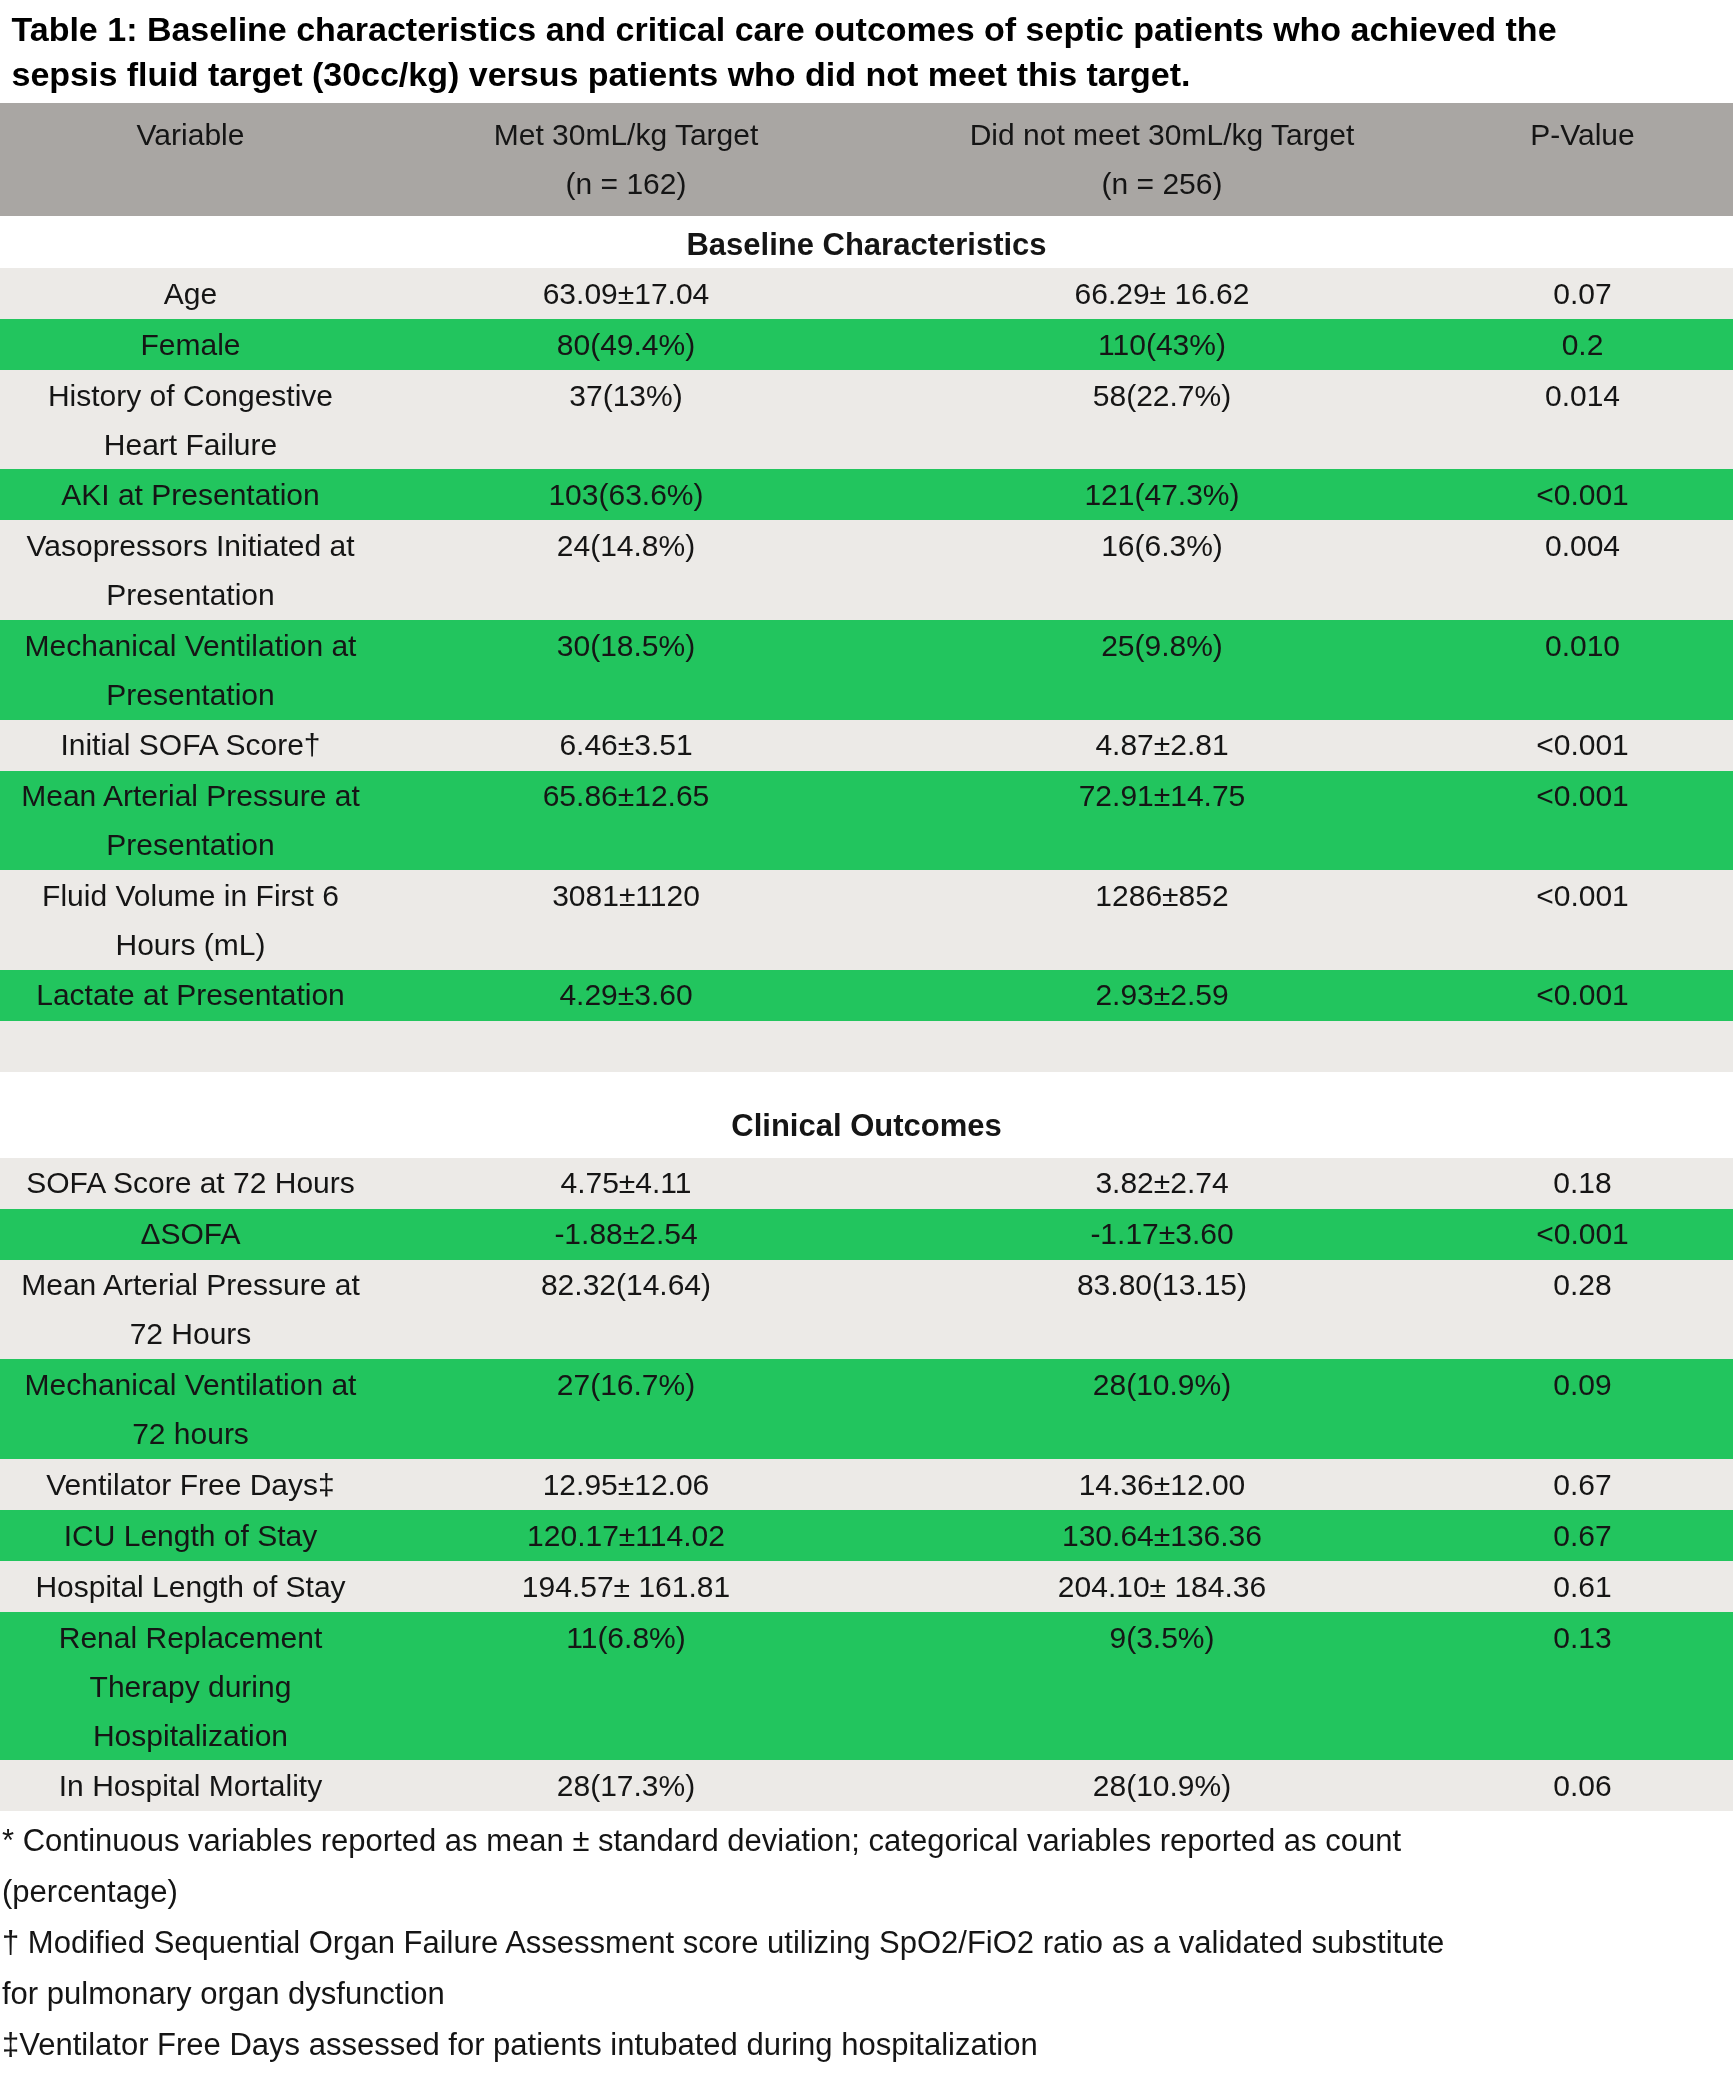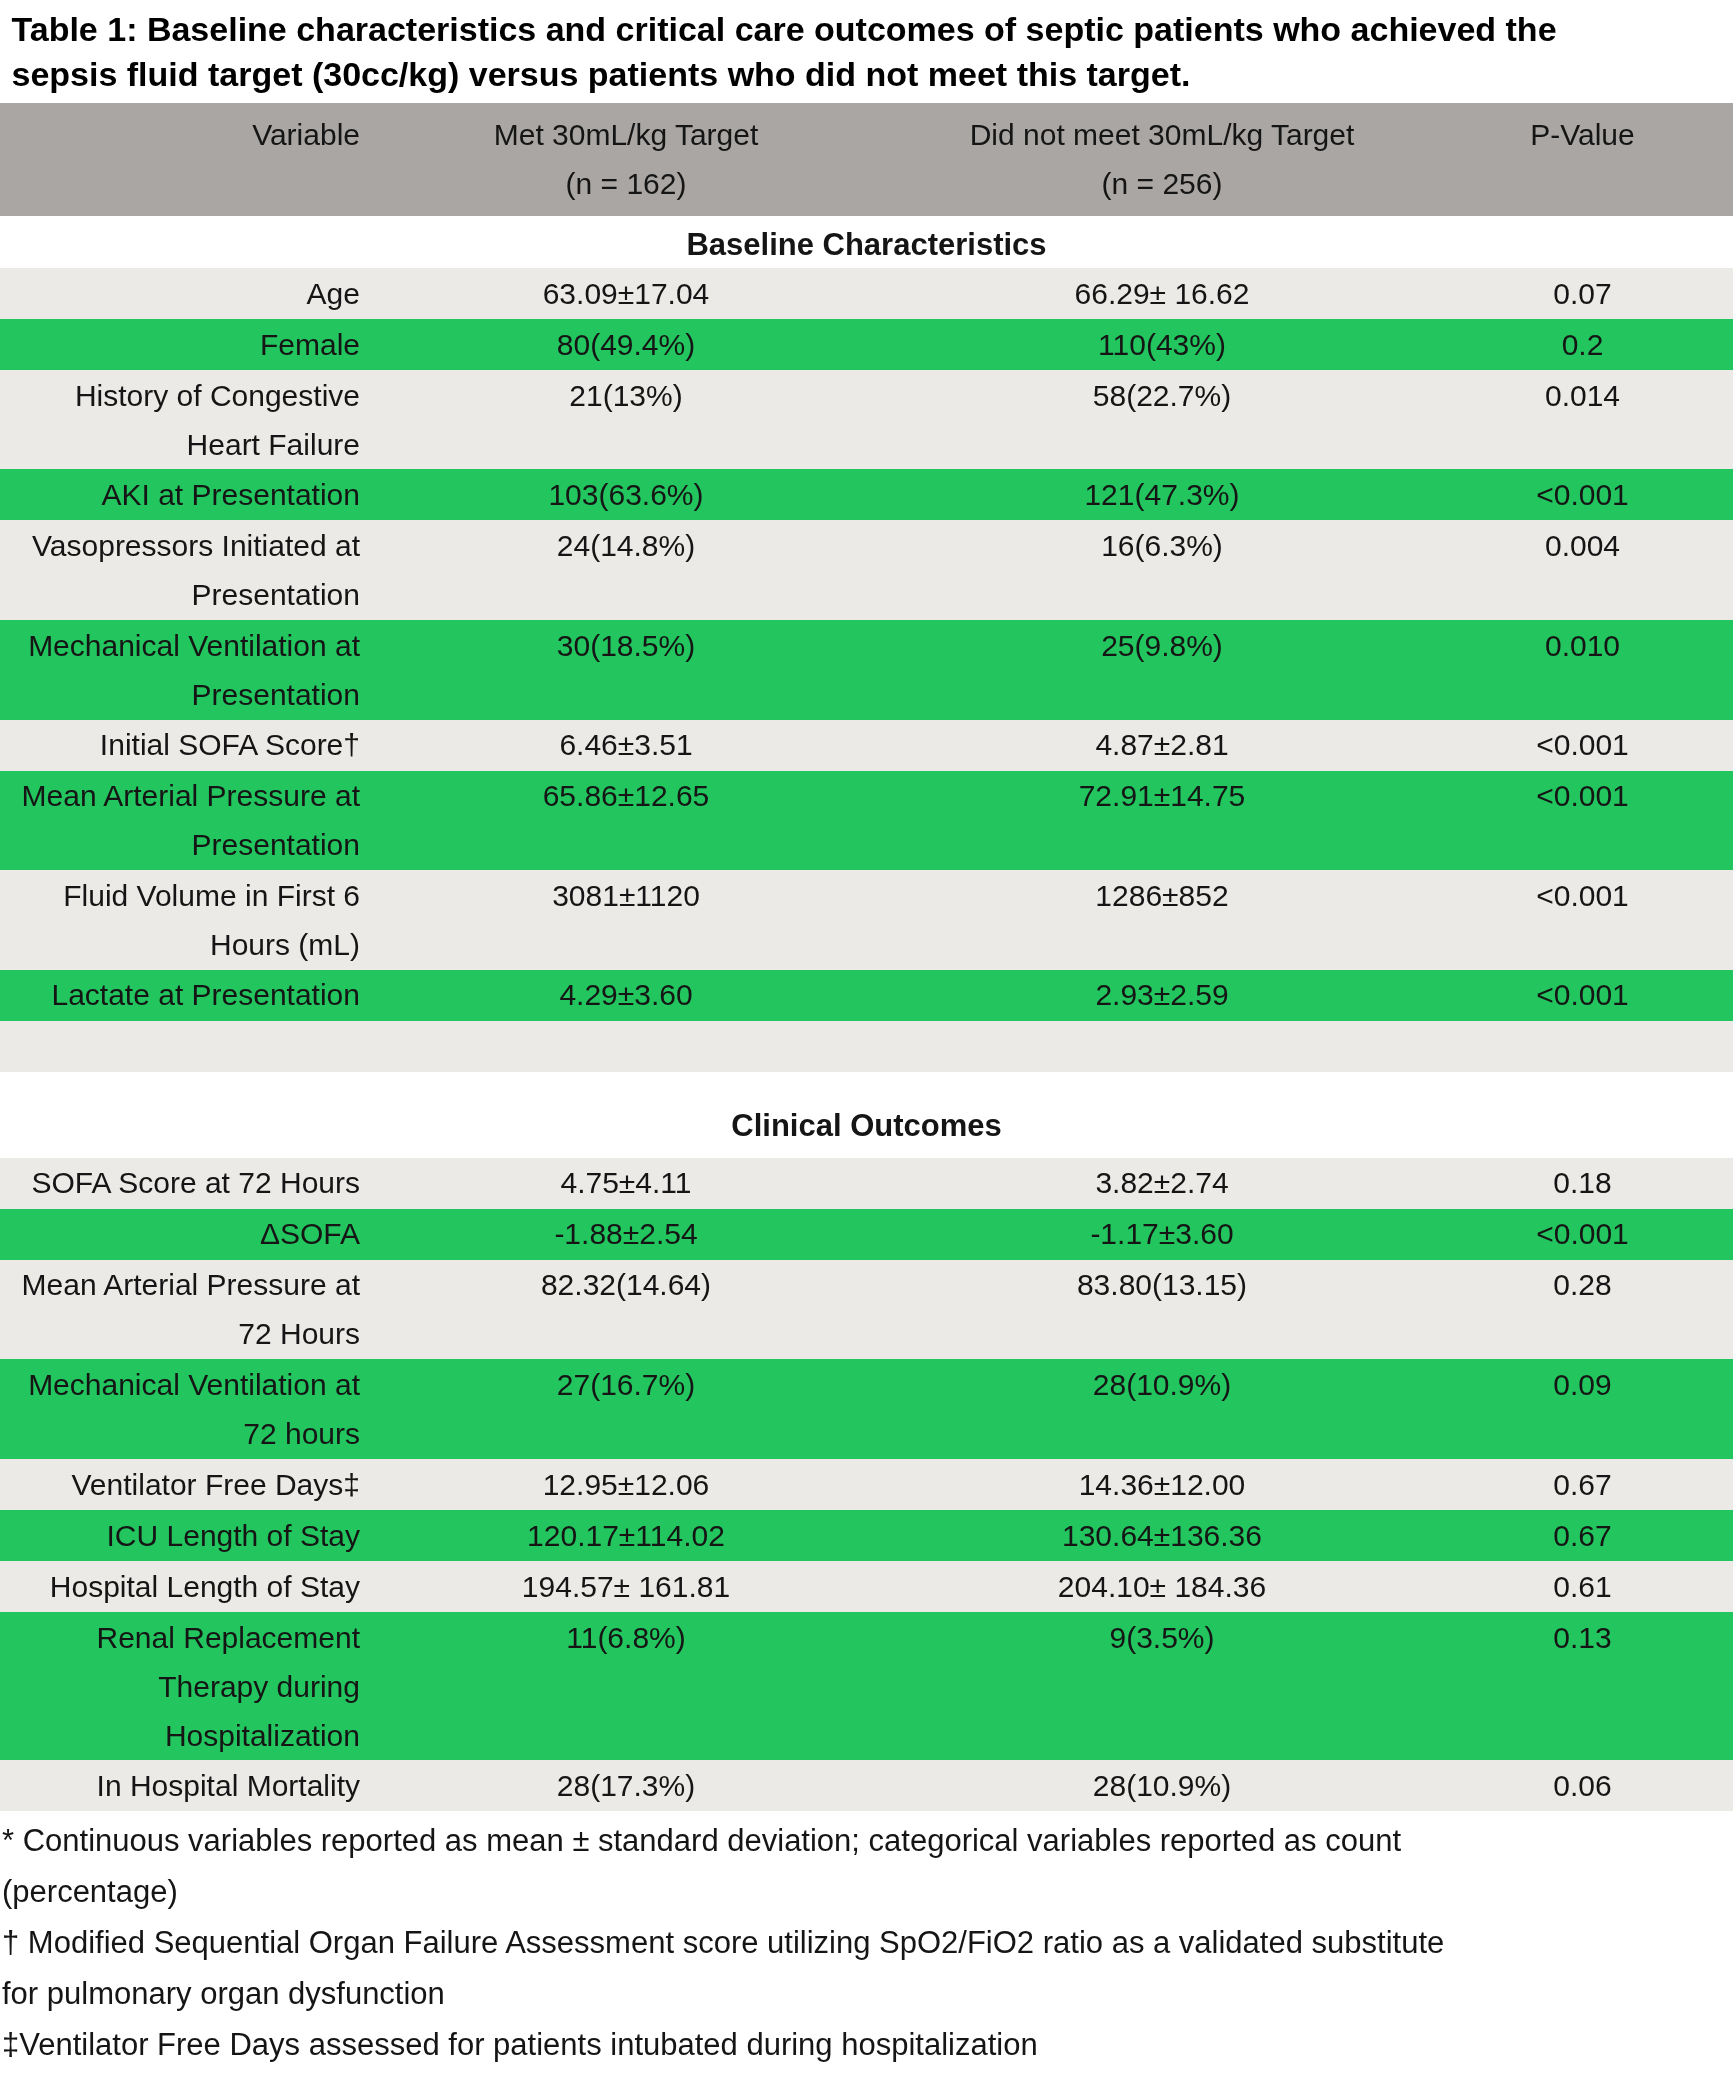--- a/index.html
+++ b/index.html
@@ -22,21 +22,21 @@
     display:grid;grid-template-columns:360px 532px 540px 301px;
     background:var(--header-bg);padding:6.5px 0 8.2px;
   }
   .hc div{line-height:49px;font-size:30px;}
   .trow{
     display:grid;grid-template-columns:360px 532px 540px 301px;
     min-height:51px;align-items:start;background:#22c55e;
   }
   .trow.shaded{background:var(--stripe-bg);}
   .cell{font-size:30px;line-height:49px;padding:0.8px 0;}
-  .c1{text-align:right;padding-left:21px;}
+  .c1{text-align:center;padding-left:21px;}
   .c2,.c3,.c4{text-align:center;}
   .section-h{
     font-weight:bold;text-align:center;font-size:31px;line-height:39px;
     padding:2.5px 0 4.1px;background:#ffffff;margin-top:6px;
   }
   .section-h.spaced{padding:28px 0 13px;}
   .footnotes{margin-top:3.3px;}
   .fn{
     font-size:31px;line-height:51px;padding-left:2px;
     white-space:pre-line;
@@ -78,21 +78,21 @@
           <div class="cell c4">0.07</div>
         </div>
         <div class="trow">
           <div class="cell c1">Female</div>
           <div class="cell c2">80(49.4%)</div>
           <div class="cell c3">110(43%)</div>
           <div class="cell c4">0.2</div>
         </div>
         <div class="trow shaded">
           <div class="cell c1">History of Congestive Heart Failure</div>
-          <div class="cell c2">21(13%)</div>
+          <div class="cell c2">37(13%)</div>
           <div class="cell c3">58(22.7%)</div>
           <div class="cell c4">0.014</div>
         </div>
         <div class="trow">
           <div class="cell c1">AKI at Presentation</div>
           <div class="cell c2">103(63.6%)</div>
           <div class="cell c3">121(47.3%)</div>
           <div class="cell c4">&lt;0.001</div>
         </div>
         <div class="trow shaded">

